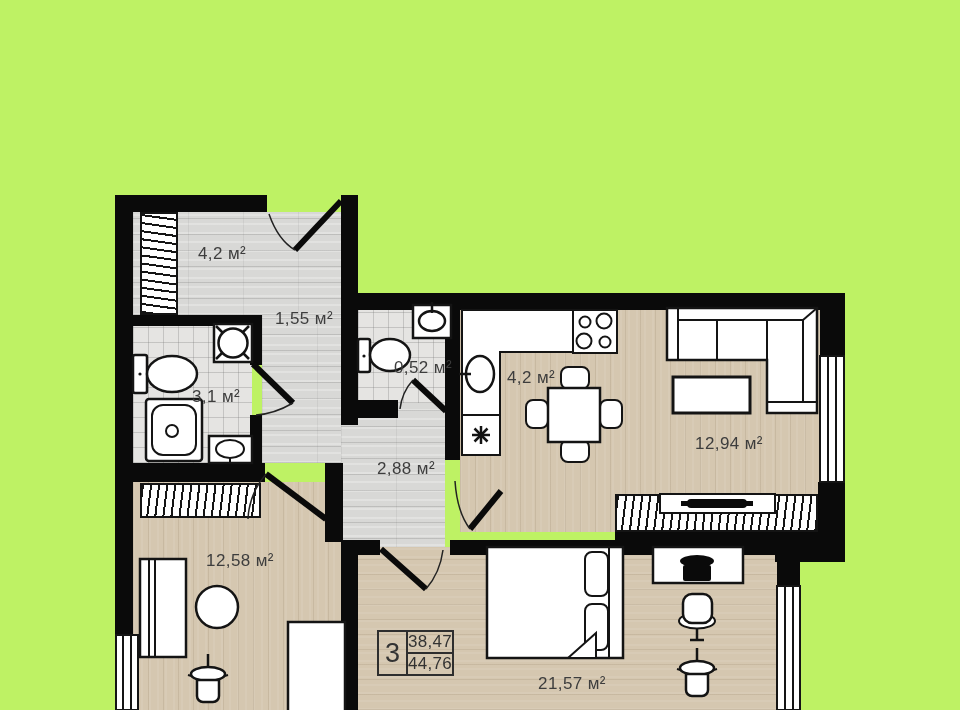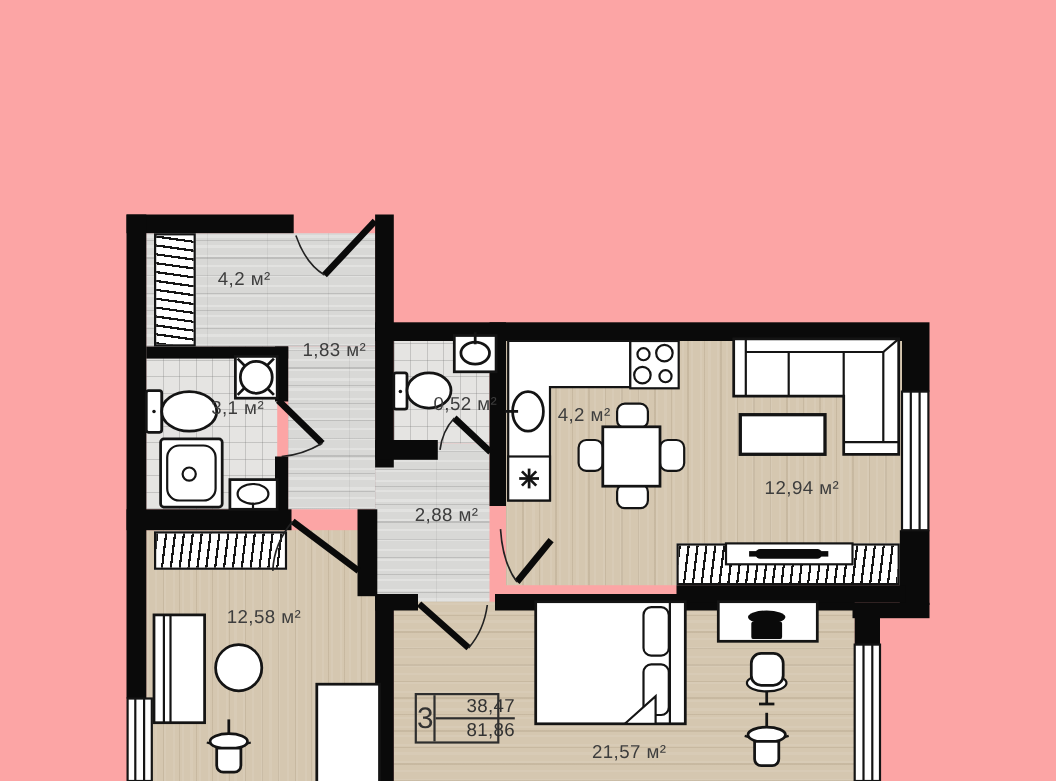--- a/index.html
+++ b/index.html
@@ -4,21 +4,21 @@
 <style>
   :root{
     --wall:#0a0a0a;
     --line:#141414;
     --wood:#d5c7b0;
     --lam:#d8d8d6;
     --tile:#e5e4e2;
     --label:#3d3d3d;
   }
   html,body{margin:0;padding:0;background:#fff;}
-  .plan{position:relative;width:960px;height:710px;background:#fca5a5;overflow:hidden;
+  .plan{position:relative;width:960px;height:710px;background:#bef264;overflow:hidden;
         font-family:"Liberation Sans", sans-serif;}
   .plan *{box-sizing:border-box;}
   .floor{position:absolute;}
   .wood-v{background-color:var(--wood);
     background-image:repeating-linear-gradient(90deg, rgba(118,98,68,.14) 0 1px, transparent 1px 15px),
                      repeating-linear-gradient(90deg, rgba(255,255,255,.08) 0 2px, transparent 2px 8px);}
   .wood-h{background-color:var(--wood);
     background-image:repeating-linear-gradient(0deg, rgba(118,98,68,.14) 0 1px, transparent 1px 15px),
                      repeating-linear-gradient(0deg, rgba(255,255,255,.08) 0 2px, transparent 2px 8px);}
   .lam{background-color:var(--lam);
@@ -34,21 +34,21 @@
   .hatch-h{background-image:repeating-linear-gradient(8deg, var(--line) 0 2px, transparent 2px 8px);}
   .lbl{position:absolute;transform:translate(-50%,-50%);color:var(--label);
        font-size:17px;font-weight:500;letter-spacing:.4px;white-space:nowrap;}
   .svgo{position:absolute;left:0;top:0;}
   .badge{position:absolute;left:377px;top:630px;width:77px;height:46px;
          border:2px solid #2e2e2e;display:flex;color:#333;}
   .badge .bcell-rooms{width:32px;display:flex;align-items:center;justify-content:center;
          font-size:27px;font-weight:400;}
   .badge .bcol{flex:1;display:flex;flex-direction:column;border-left:2px solid #2e2e2e;}
   .badge .bcell{flex:1;display:flex;align-items:center;justify-content:center;
-         font-size:17px;font-weight:500;letter-spacing:.3px;padding-left:28px;}
+         font-size:17px;font-weight:500;letter-spacing:.3px;}
   .badge .bcell+.bcell{border-top:2px solid #2e2e2e;}
 </style>
 </head>
 <body>
 
 <div class="plan">
 
   <div class="floor lam" style="left:133px;top:212px;width:208px;height:103px"></div>
   <div class="floor lam" style="left:262px;top:315px;width:79px;height:148px"></div>
   <div class="floor lam" style="left:341px;top:403px;width:104px;height:152px"></div>
@@ -247,30 +247,30 @@
       <line x1="228" y1="675" x2="221" y2="677" stroke-width="2"></line>
       <ellipse cx="208" cy="674" rx="17" ry="7"></ellipse>
       <path d="M197,680 h22 v16 a6,6 0 0 1 -6,6 h-10 a6,6 0 0 1 -6,-6 Z"></path>
     </g>
     <g>
       <rect x="288" y="622" width="57" height="92" fill="#fff" stroke="#141414" stroke-width="2.5"></rect>
     </g>
   </svg>
 
   <span class="lbl" style="left:222px;top:254px">4,2 м²</span>
-  <span class="lbl" style="left:304px;top:319px">1,83 м²</span>
+  <span class="lbl" style="left:304px;top:319px">1,55 м²</span>
   <span class="lbl" style="left:423px;top:368px">0,52 м²</span>
-  <span class="lbl" style="left:216px;top:371px">3,1 м²</span>
+  <span class="lbl" style="left:216px;top:397px">3,1 м²</span>
   <span class="lbl" style="left:531px;top:378px">4,2 м²</span>
   <span class="lbl" style="left:729px;top:444px">12,94 м²</span>
   <span class="lbl" style="left:406px;top:469px">2,88 м²</span>
   <span class="lbl" style="left:240px;top:561px">12,58 м²</span>
   <span class="lbl" style="left:572px;top:684px">21,57 м²</span>
 
   <div class="badge">
     <div class="bcell-rooms">3</div>
     <div class="bcol">
       <div class="bcell">38,47</div>
-      <div class="bcell">81,86</div>
+      <div class="bcell">44,76</div>
     </div>
   </div>
 
 </div>
 
 </body></html>

